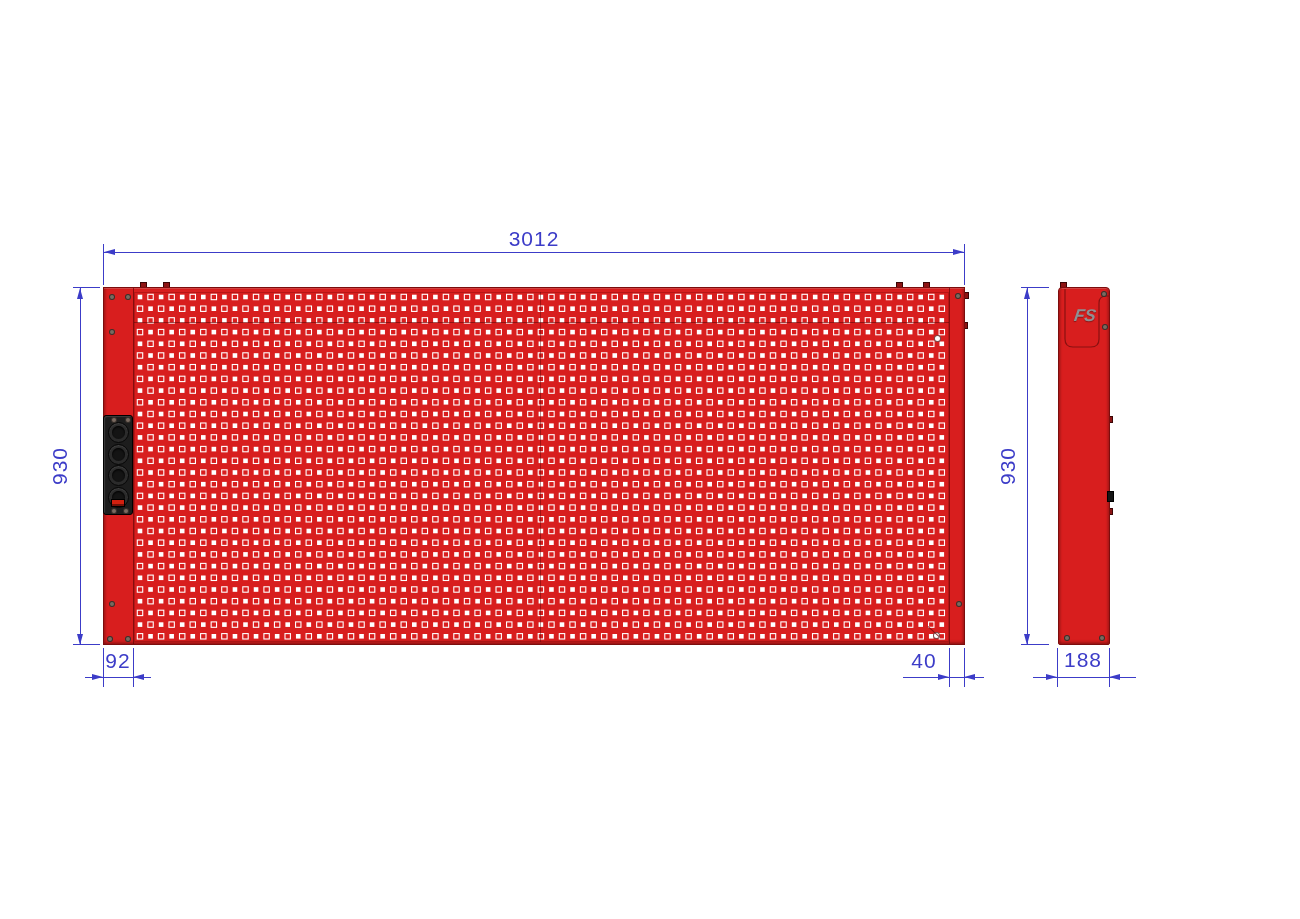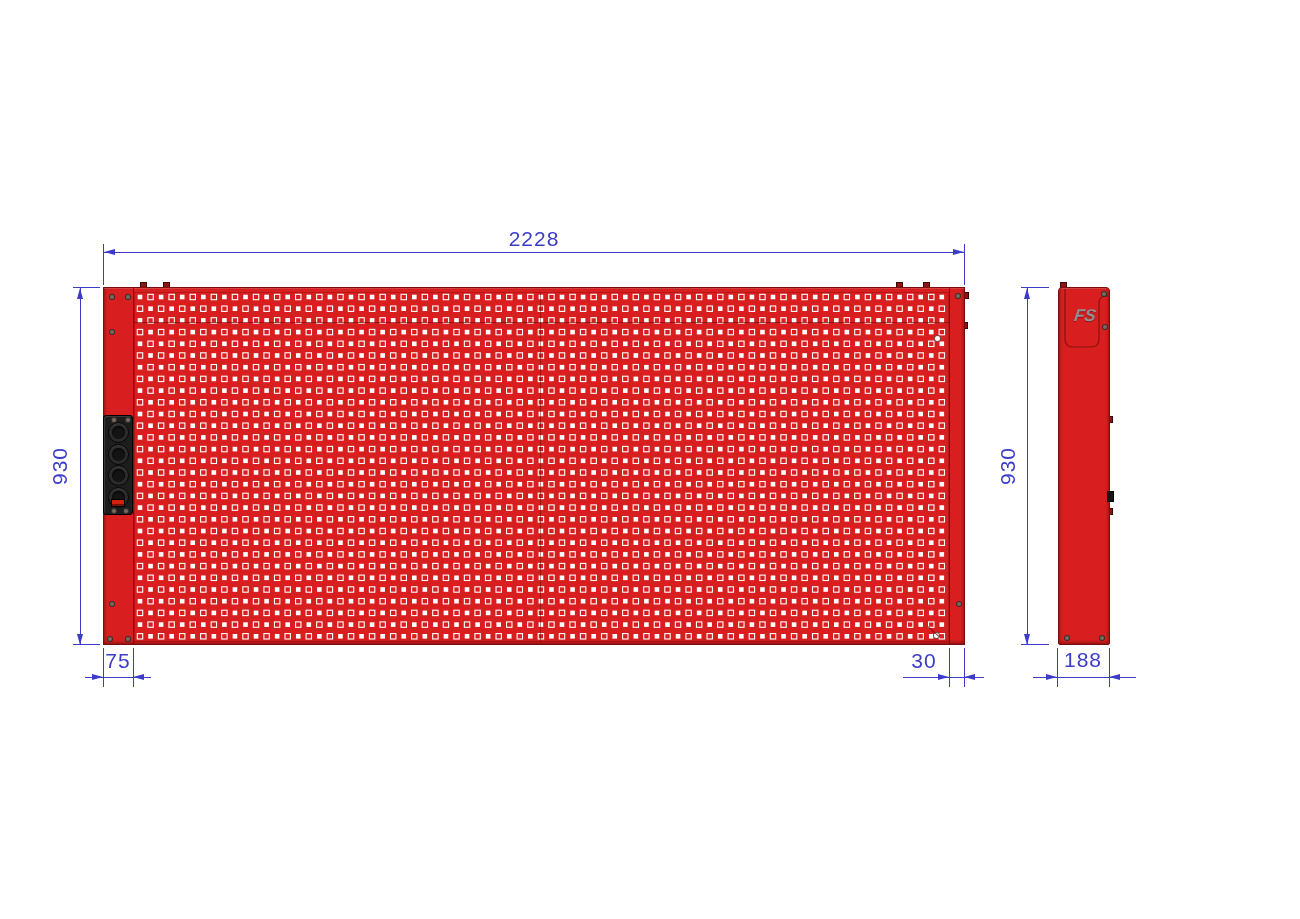--- a/index.html
+++ b/index.html
@@ -76,21 +76,21 @@
 <div class="canvas">
 
   <div>
 
     <div>
       <div class="vline" style="left:103px;top:244px;height:41px"></div>
       <div class="vline" style="left:964px;top:244px;height:41px"></div>
       <div class="dline" style="left:103px;top:252px;width:862px"></div>
       <div class="arrow l" style="left:104px;top:249px"></div>
       <div class="arrow r" style="left:953px;top:249px"></div>
-      <span class="dim-label" style="left:534px;top:239px">2228</span>
+      <span class="dim-label" style="left:534px;top:239px">3012</span>
     </div>
 
     <div>
       <div class="dline" style="left:73px;top:287px;width:27px"></div>
       <div class="dline" style="left:73px;top:644px;width:27px"></div>
       <div class="vline" style="left:80px;top:287px;height:358px"></div>
       <div class="arrow u" style="left:77px;top:288px"></div>
       <div class="arrow d" style="left:77px;top:634px"></div>
       <span class="dim-label rot" style="left:60px;top:466px">930</span>
     </div>
@@ -2431,30 +2431,30 @@
         </div>
       </div>
     <div class="switch"></div>
 
     <div>
       <div class="vline" style="left:103px;top:648px;height:39px"></div>
       <div class="vline" style="left:133px;top:648px;height:39px"></div>
       <div class="dline" style="left:85px;top:677px;width:66px"></div>
       <div class="arrow r" style="left:92px;top:674px"></div>
       <div class="arrow l" style="left:133px;top:674px"></div>
-      <span class="dim-label" style="left:118px;top:661px">75</span>
+      <span class="dim-label" style="left:118px;top:661px">92</span>
     </div>
 
     <div>
       <div class="vline" style="left:949px;top:648px;height:39px"></div>
       <div class="vline" style="left:964px;top:648px;height:39px"></div>
       <div class="dline" style="left:903px;top:677px;width:81px"></div>
       <div class="arrow r" style="left:938px;top:674px"></div>
       <div class="arrow l" style="left:964px;top:674px"></div>
-      <span class="dim-label" style="left:924px;top:661px">30</span>
+      <span class="dim-label" style="left:924px;top:661px">40</span>
     </div>
   </div>
 
   <div>
 
     <div>
       <div class="dline" style="left:1021px;top:287px;width:28px"></div>
       <div class="dline" style="left:1021px;top:644px;width:28px"></div>
       <div class="vline" style="left:1027px;top:287px;height:358px"></div>
       <div class="arrow u" style="left:1024px;top:288px"></div>

